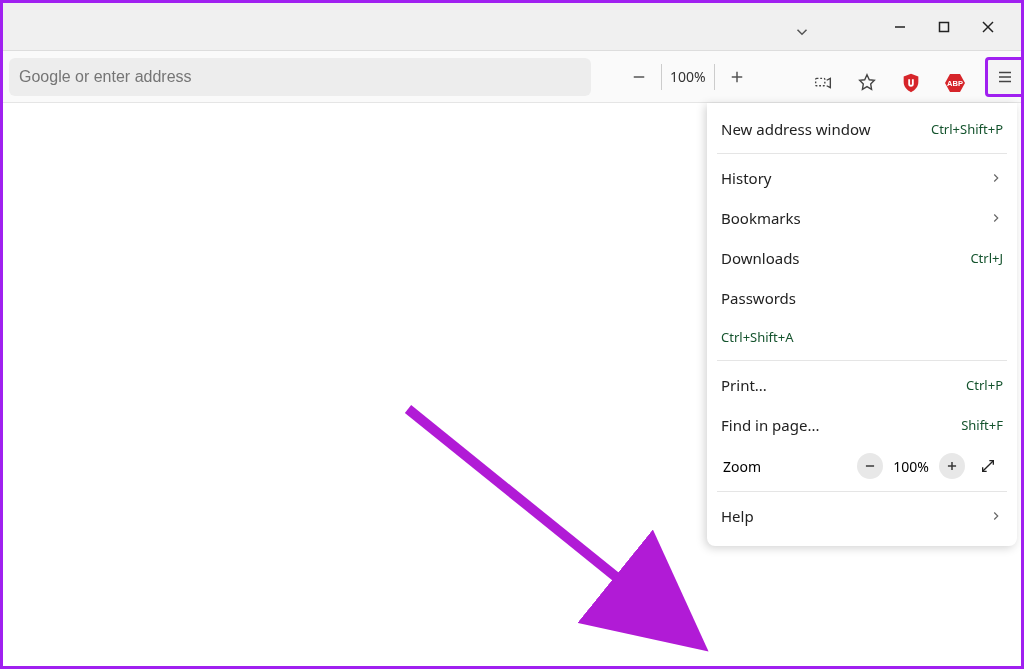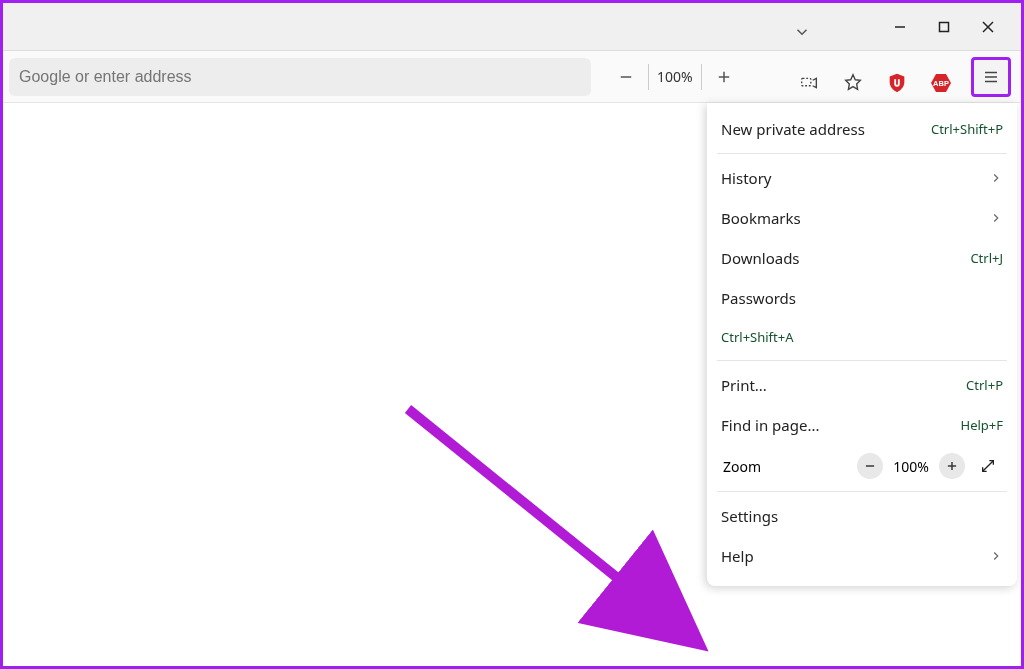--- a/index.html
+++ b/index.html
@@ -28,21 +28,21 @@
   color: #555;
 }
 .win-controls { display: flex; gap: 22px; padding-right: 22px; }
 .win-btn { width: 22px; height: 22px; display: flex; align-items: center; justify-content: center; color: #222; cursor: pointer; }
 .toolbar {
   height: 52px;
   background: #fafafa;
   display: flex;
   align-items: center;
   padding: 0 6px;
-  gap: 11px;
+  gap: 24px;
   border-bottom: 1px solid #e5e5e5;
 }
 .url-bar {
   flex: 0 0 582px;
   height: 38px;
   background: #ededed;
   border-radius: 6px;
   display: flex;
   align-items: center;
   padding: 0 10px;
@@ -196,21 +196,21 @@
           <line x1="4" y1="18" x2="20" y2="18" stroke="currentColor" stroke-width="2"></line>
         </svg>
     </div>
   </div>
 </div>
 
 <div class="content">
 
   <div class="menu">
     <div class="menu-item">
-      <span>New private address</span>
+      <span>New address window</span>
       <span class="menu-shortcut">Ctrl+Shift+P</span>
     </div>
     <div class="menu-sep"></div>
     <div class="menu-item">
       <span>History</span>
       <span class="chevron-right">
         <svg width="14" height="14" viewBox="0 0 24 24">
             <path d="M9 6l6 6-6 6" fill="none" stroke="currentColor" stroke-width="2"></path>
           </svg>
       </span>
@@ -233,21 +233,21 @@
     <div class="menu-item">
       <span class="menu-shortcut">Ctrl+Shift+A</span>
     </div>
     <div class="menu-sep"></div>
     <div class="menu-item">
       <span>Print...</span>
       <span class="menu-shortcut">Ctrl+P</span>
     </div>
     <div class="menu-item">
       <span>Find in page...</span>
-      <span class="menu-shortcut">Help+F</span>
+      <span class="menu-shortcut">Shift+F</span>
     </div>
     <div class="zoom-row">
       <span>Zoom</span>
       <div class="zoom-row-ctrls">
         <div class="round-btn">
           <svg width="14" height="14" viewBox="0 0 24 24">
               <line x1="5" y1="12" x2="19" y2="12" stroke="currentColor" stroke-width="2.5"></line>
             </svg>
         </div>
         <span>100%</span>
@@ -261,23 +261,20 @@
           <svg width="16" height="16" viewBox="0 0 24 24">
               <path d="M4 20L20 4" stroke="#222" stroke-width="2"></path>
               <path d="M14 4h6v6" fill="none" stroke="#222" stroke-width="2"></path>
               <path d="M10 20H4v-6" fill="none" stroke="#222" stroke-width="2"></path>
             </svg>
         </div>
       </div>
     </div>
     <div class="menu-sep"></div>
     <div class="menu-item">
-      <span>Settings</span>
-    </div>
-    <div class="menu-item">
       <span>Help</span>
       <span class="chevron-right">
         <svg width="14" height="14" viewBox="0 0 24 24">
             <path d="M9 6l6 6-6 6" fill="none" stroke="currentColor" stroke-width="2"></path>
           </svg>
       </span>
     </div>
   </div>
 
   <div class="arrow-annotation">

